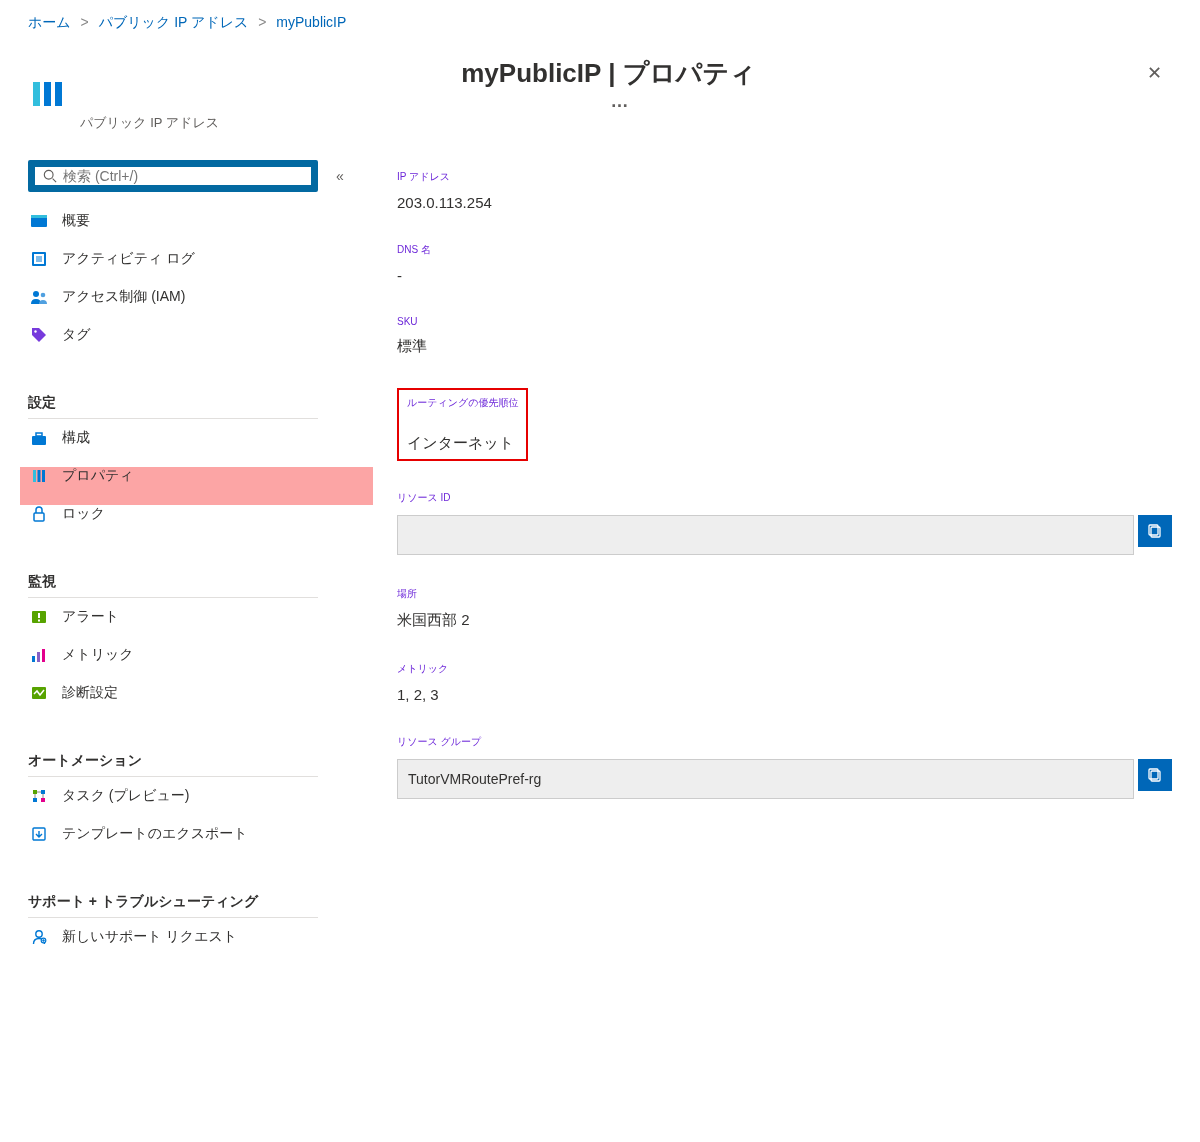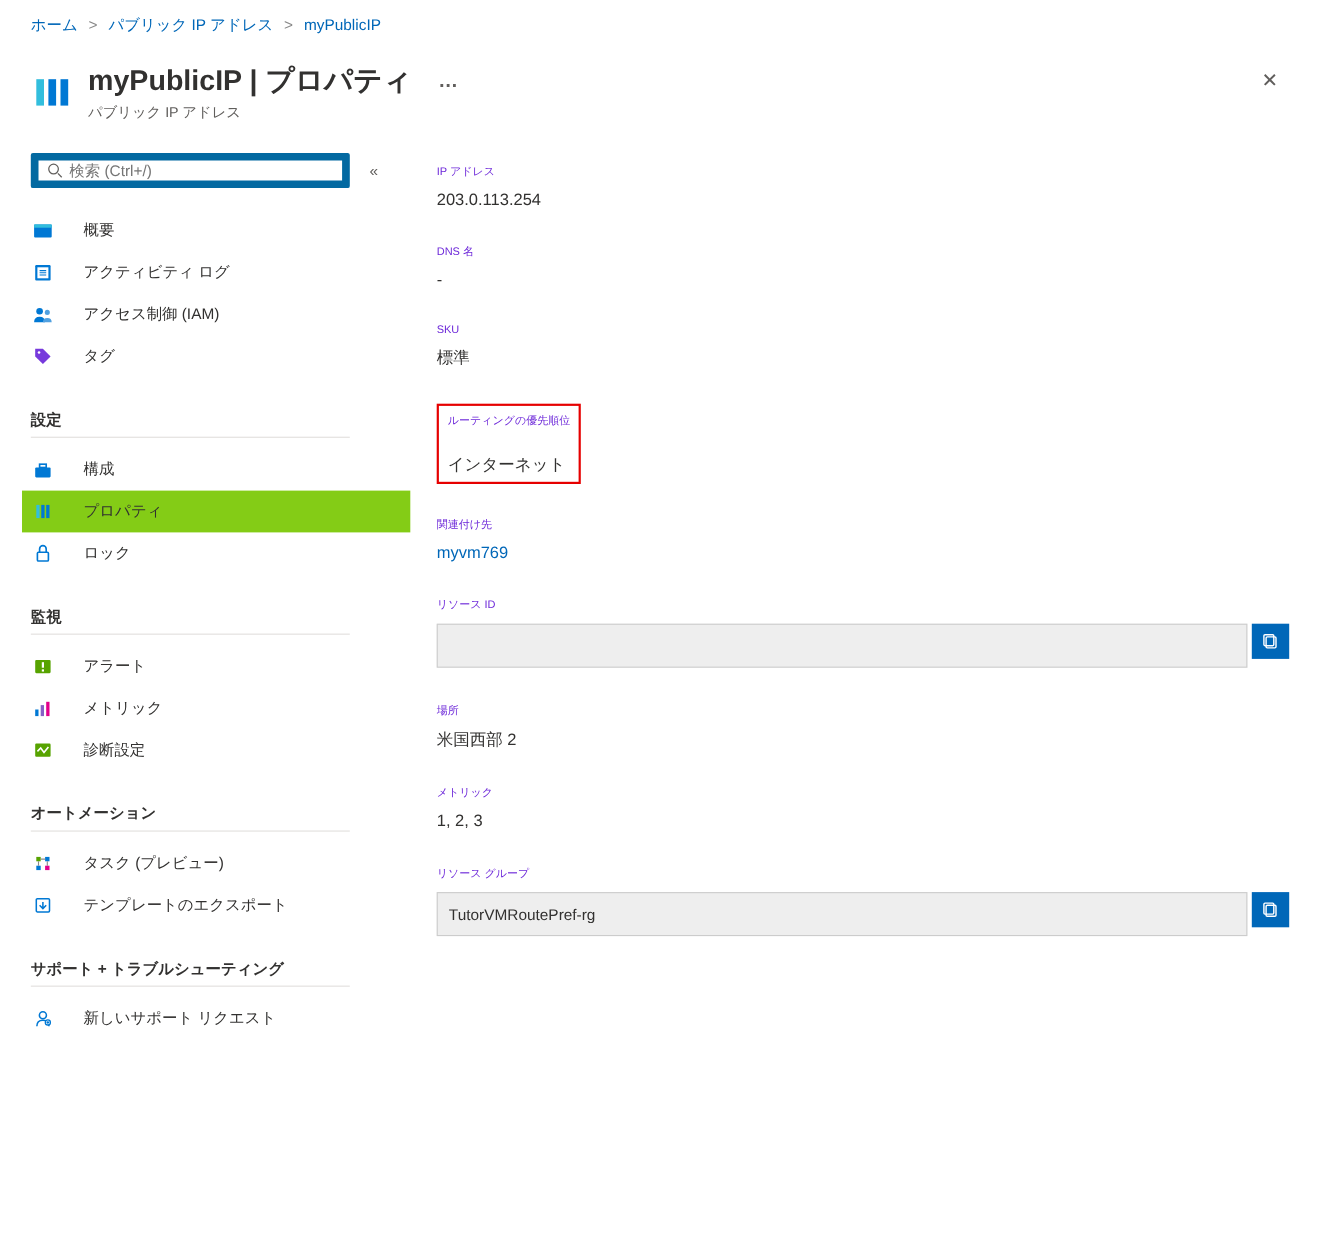--- a/index.html
+++ b/index.html
@@ -36,20 +36,21 @@
     margin-right: 12px;
     flex-shrink: 0;
   }
   .header-text { flex: 1; }
   .header-title {
     font-size: 26px;
     font-weight: 600;
     color: #323130;
     display: flex;
     align-items: center;
+    flex-direction: column;
   }
   .header-title .dots {
     margin-left: 24px;
     color: #605e5c;
     font-size: 18px;
     letter-spacing: 2px;
   }
   .header-subtitle {
     font-size: 13px;
     color: #605e5c;
@@ -98,33 +99,31 @@
     margin-right: 6px;
   }
   .collapse-icon {
     margin-left: 18px;
     color: #605e5c;
     font-size: 14px;
     cursor: pointer;
   }
   .nav-item {
     display: flex;
-    align-items: center;
     height: 38px;
     padding: 0 10px;
     cursor: pointer;
     font-size: 14px;
     color: #323130;
     margin-left: -8px;
     margin-right: 0;
     width: calc(100% + 8px);
-    gap: 14px;
   }
   .nav-item.selected {
-    background: #84cc16;
+    background: #fca5a5;
   }
   .nav-item .nav-icon {
     width: 18px;
     height: 18px;
     margin-right: 14px;
     flex-shrink: 0;
     display: flex;
     align-items: center;
     justify-content: center;
   }
@@ -394,24 +393,20 @@
     <div class="field">
       <div class="field-label">SKU</div>
       <div class="field-value">標準</div>
     </div>
 
     <div class="highlight-box">
       <div class="field-label">ルーティングの優先順位</div>
       <div class="field-value">インターネット</div>
     </div>
 
-    <div class="field">
-      <div class="field-label">関連付け先</div>
-      <div class="field-value link">myvm769</div>
-    </div>
 
     <div class="field">
       <div class="field-label">リソース ID</div>
       <div class="copy-row">
         <input class="copy-input" readonly="" value="" style="">
         <div class="copy-btn">
           <svg width="16" height="16" viewBox="0 0 16 16">
               <rect x="4" y="4" width="9" height="10" rx="1" fill="none" stroke="#fff" stroke-width="1.3"></rect>
               <rect x="2" y="2" width="9" height="10" rx="1" fill="none" stroke="#fff" stroke-width="1.3"></rect>
             </svg>

